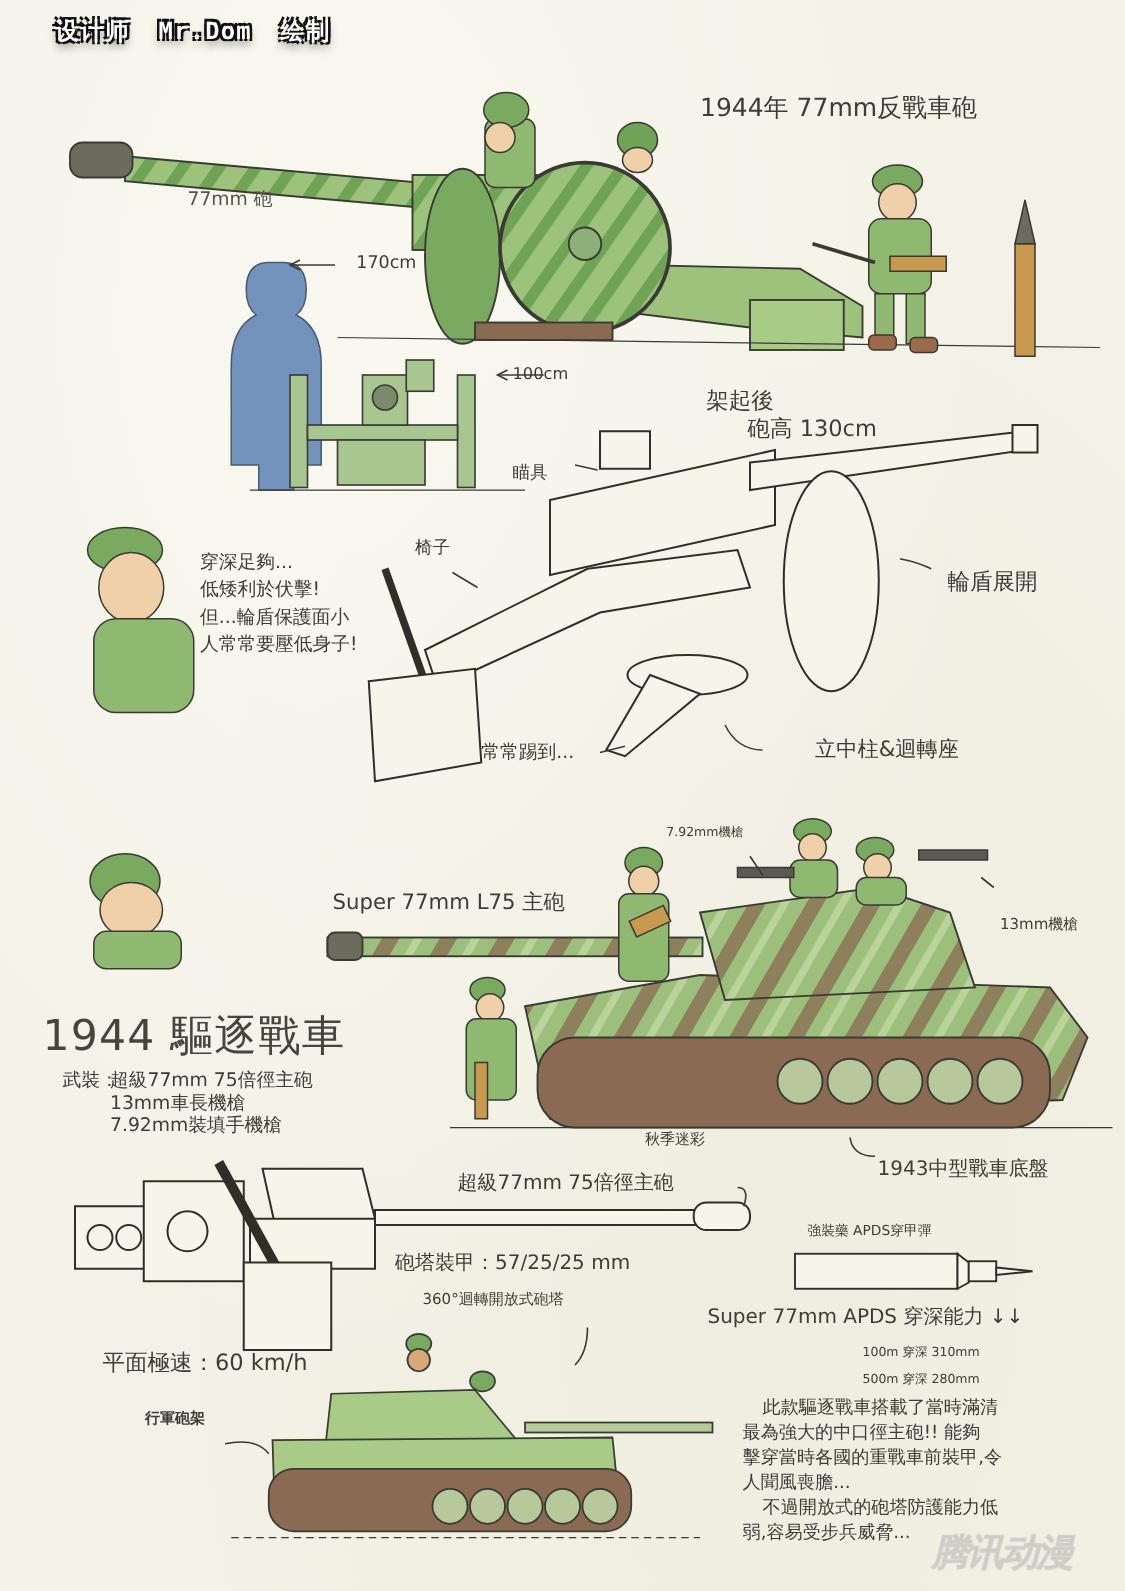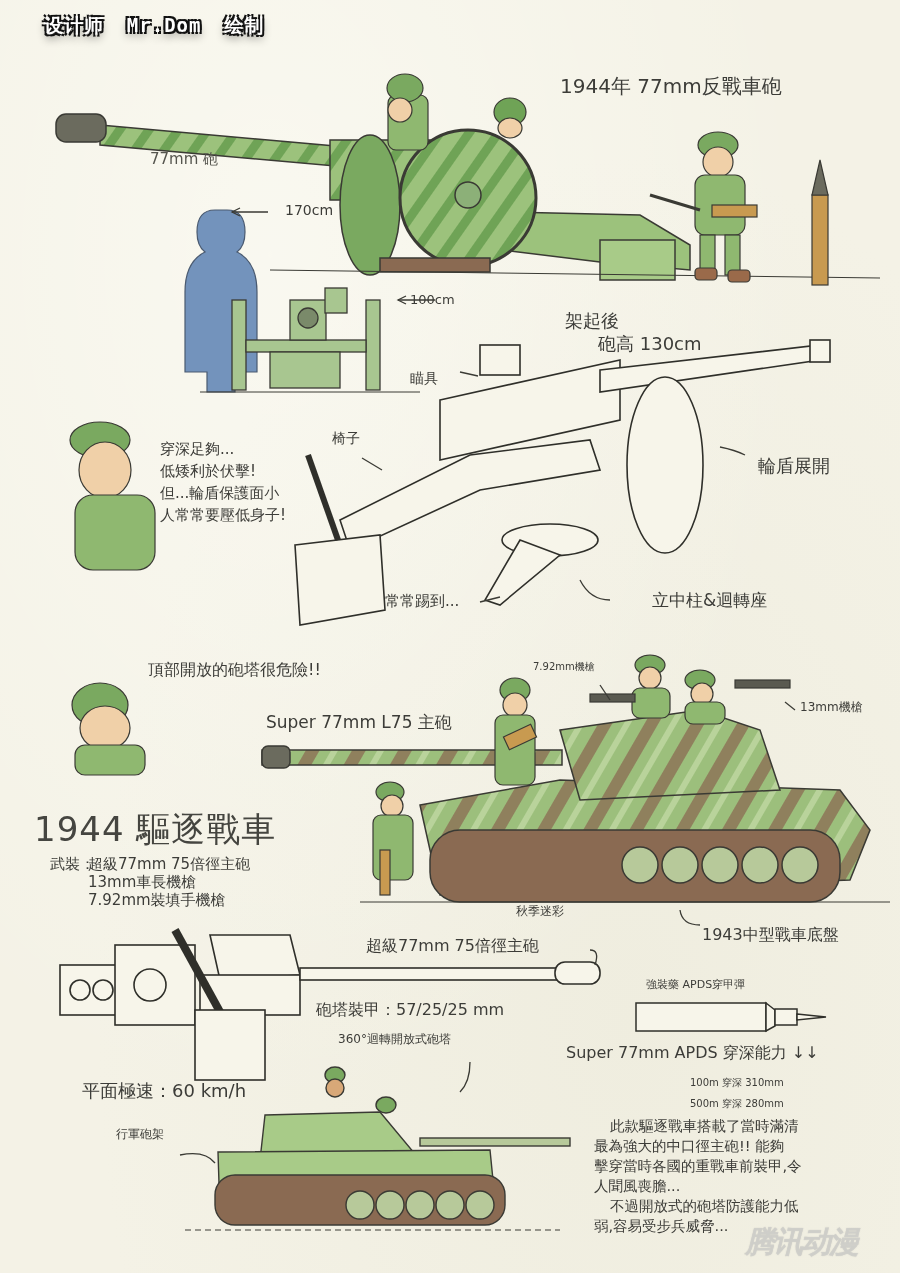--- a/index.html
+++ b/index.html
@@ -251,44 +251,43 @@
 <div class="txt hand" style="left:385px;top:592px;font-size:15px;">常常踢到...</div>
 
 <div class="txt hand" style="left:160px;top:438px;font-size:15px;line-height:22px;">
   <div>穿深足夠...</div>
   <div>低矮利於伏擊!</div>
   <div>但...輪盾保護面小</div>
   <div>人常常要壓低身子!</div>
 </div>
 
 <div class="txt hand" style="left:148px;top:660px;font-size:16px;line-height:20px;">
-  <div>頂部開放的砲塔很危險!!</div>
 </div>
 <div class="txt hand" style="left:266px;top:712px;font-size:17px;">Super 77mm L75 主砲</div>
 <div class="txt hand" style="left:533px;top:661px;font-size:10px;">7.92mm機槍</div>
-<div class="txt hand" style="left:800px;top:700px;font-size:12px;">13mm機槍</div>
+<div class="txt hand" style="left:800px;top:732px;font-size:12px;">13mm機槍</div>
 <div class="txt big-title" style="left:34px;top:808px;">1944 驅逐戰車</div>
 
 <div class="txt hand" style="left:50px;top:855px;font-size:15px;line-height:18px;">
   <span style="position:absolute;left:0;top:0;">武裝：</span>
   <div style="position:absolute;left:38px;top:0;">
     <div>超級77mm 75倍徑主砲</div>
     <div>13mm車長機槍</div>
     <div>7.92mm裝填手機槍</div>
   </div>
 </div>
 
 <div class="txt hand" style="left:516px;top:904px;font-size:12px;">秋季迷彩</div>
 <div class="txt hand" style="left:702px;top:925px;font-size:16px;">1943中型戰車底盤</div>
 
 <div class="txt hand" style="left:366px;top:936px;font-size:16px;">超級77mm  75倍徑主砲</div>
 <div class="txt hand" style="left:316px;top:1000px;font-size:16px;">砲塔裝甲：57/25/25 mm</div>
 <div class="txt hand" style="left:338px;top:1032px;font-size:12px;">360°迴轉開放式砲塔</div>
 <div class="txt hand" style="left:82px;top:1080px;font-size:18px;">平面極速：60 km/h</div>
-<div class="txt hand" style="left:116px;top:1127px;font-size:12px;">行軍砲架</div>
+<div class="txt hand" style="left:116px;top:1127px;font-size:12px;font-weight:bold;">行軍砲架</div>
 
 <div class="txt hand" style="left:646px;top:978px;font-size:11px;">強裝藥 APDS穿甲彈</div>
 <div class="txt hand" style="left:566px;top:1043px;font-size:16px;">Super 77mm  APDS 穿深能力 ↓↓</div>
 <div class="txt hand" style="left:690px;top:1072px;font-size:10px;line-height:21px;">
   <div>
     <span>100m</span>
     <span>穿深</span>
     <span>310mm</span>
   </div>
   <div>

